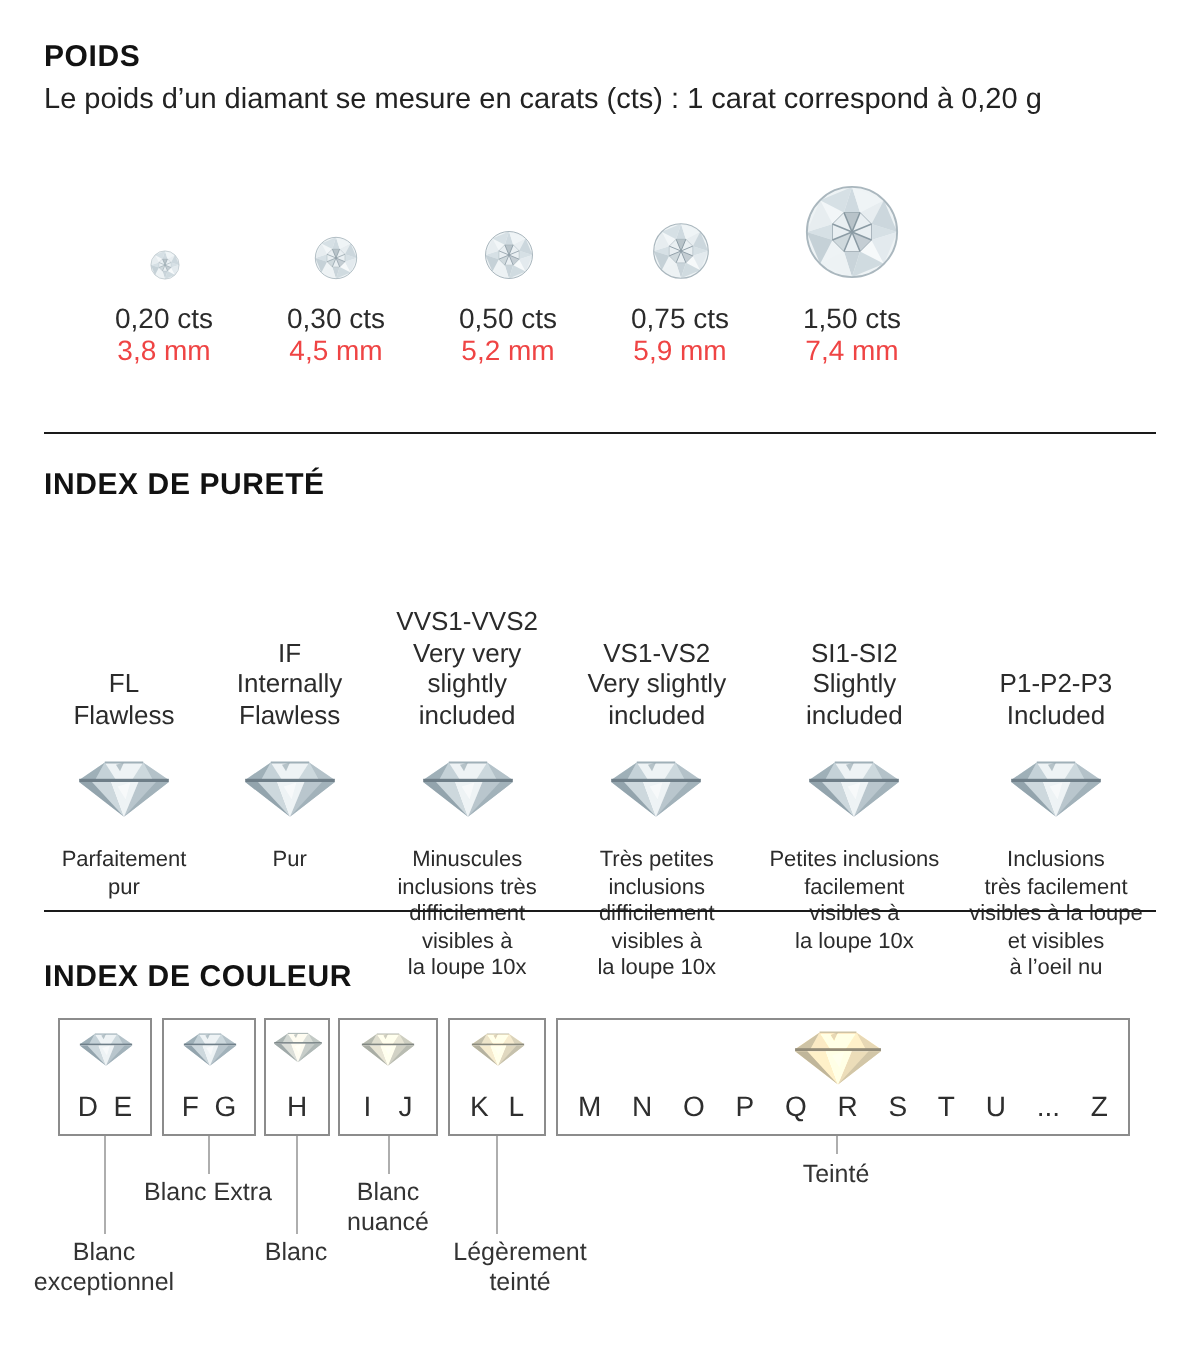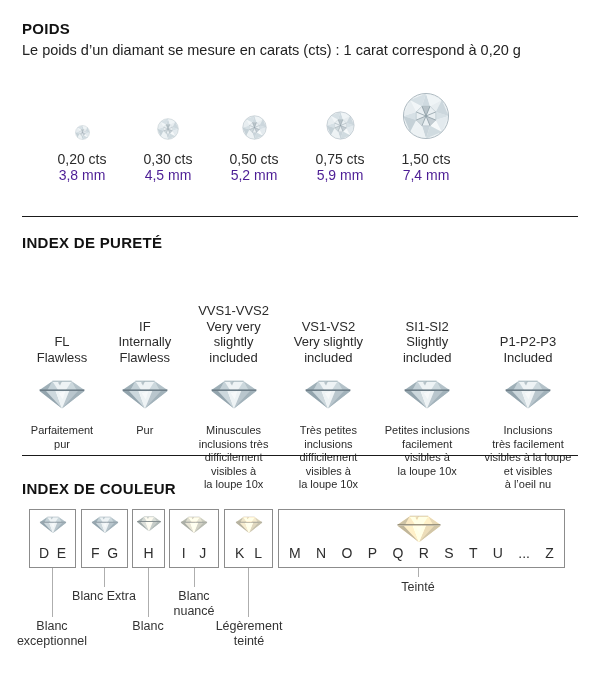--- a/index.html
+++ b/index.html
@@ -10,21 +10,21 @@
   .section-title { position:absolute; left:22px; font-size:15px; font-weight:bold; color:#121212; letter-spacing:.3px; }
   .subtitle { position:absolute; left:22px; top:42px; font-size:14.5px; color:#222; }
 
   .divider { position:absolute; left:22px; width:556px; height:1px; background:#1a1a1a; }
 
   
   .poids-row { position:absolute; left:39px; top:88px; width:516px; display:flex; }
   .poids-col { width:86px; display:flex; flex-direction:column; align-items:center; }
   .dia-wrap { height:52px; width:100%; display:flex; align-items:flex-end; justify-content:center; }
   .carats { margin-top:11px; font-size:14px; line-height:16px; text-align:center; color:#2b2b2b; }
-  .diameter { font-size:14px; line-height:16px; text-align:center; color:#4c1d95; }
+  .diameter { font-size:14px; line-height:16px; text-align:center; color:#ef4444; }
 
   
   .purete-row { position:absolute; left:22px; top:256px; width:556px; display:flex; justify-content:space-between; }
   .grade-col { display:flex; flex-direction:column; align-items:center; }
   .gc-1{width:80px;} .gc-2{width:84px;} .gc-3{width:92px;} .gc-4{width:96px;} .gc-5{width:100px;} .gc-6{width:100px;}
   .grade-label { height:64px; display:flex; align-items:flex-end; justify-content:center; text-align:center;
                  font-size:13px; line-height:15.5px; color:#2b2b2b; white-space:pre-line;margin-top:45px; }
   .grade-dia { margin-top:13px; height:32px; display:flex; align-items:center; justify-content:center; }
   .grade-desc { margin-top:14px; text-align:center; font-size:11px; line-height:13.5px; color:#2b2b2b; white-space:pre-line; }
 
@@ -334,16 +334,16 @@
   <div class="connector" style="left:248px; top:568px; height:49px"></div>
   <div class="connector" style="left:418px; top:568px; height:9px"></div>
 
   <div class="hang-label" style="left:418px; top:580px">Teinté</div>
   <div class="hang-label" style="left:104px; top:589px">Blanc Extra</div>
   <div class="hang-label" style="left:194px; top:589px">Blanc
 nuancé</div>
   <div class="hang-label" style="left:52px;  top:619px">Blanc
 exceptionnel</div>
   <div class="hang-label" style="left:148px; top:619px">Blanc</div>
-  <div class="hang-label" style="left:249px; top:619px">Légèrement
+  <div class="hang-label" style="left:260px; top:619px">Légèrement
 teinté</div>
 
 </div>
 
 </body></html>

